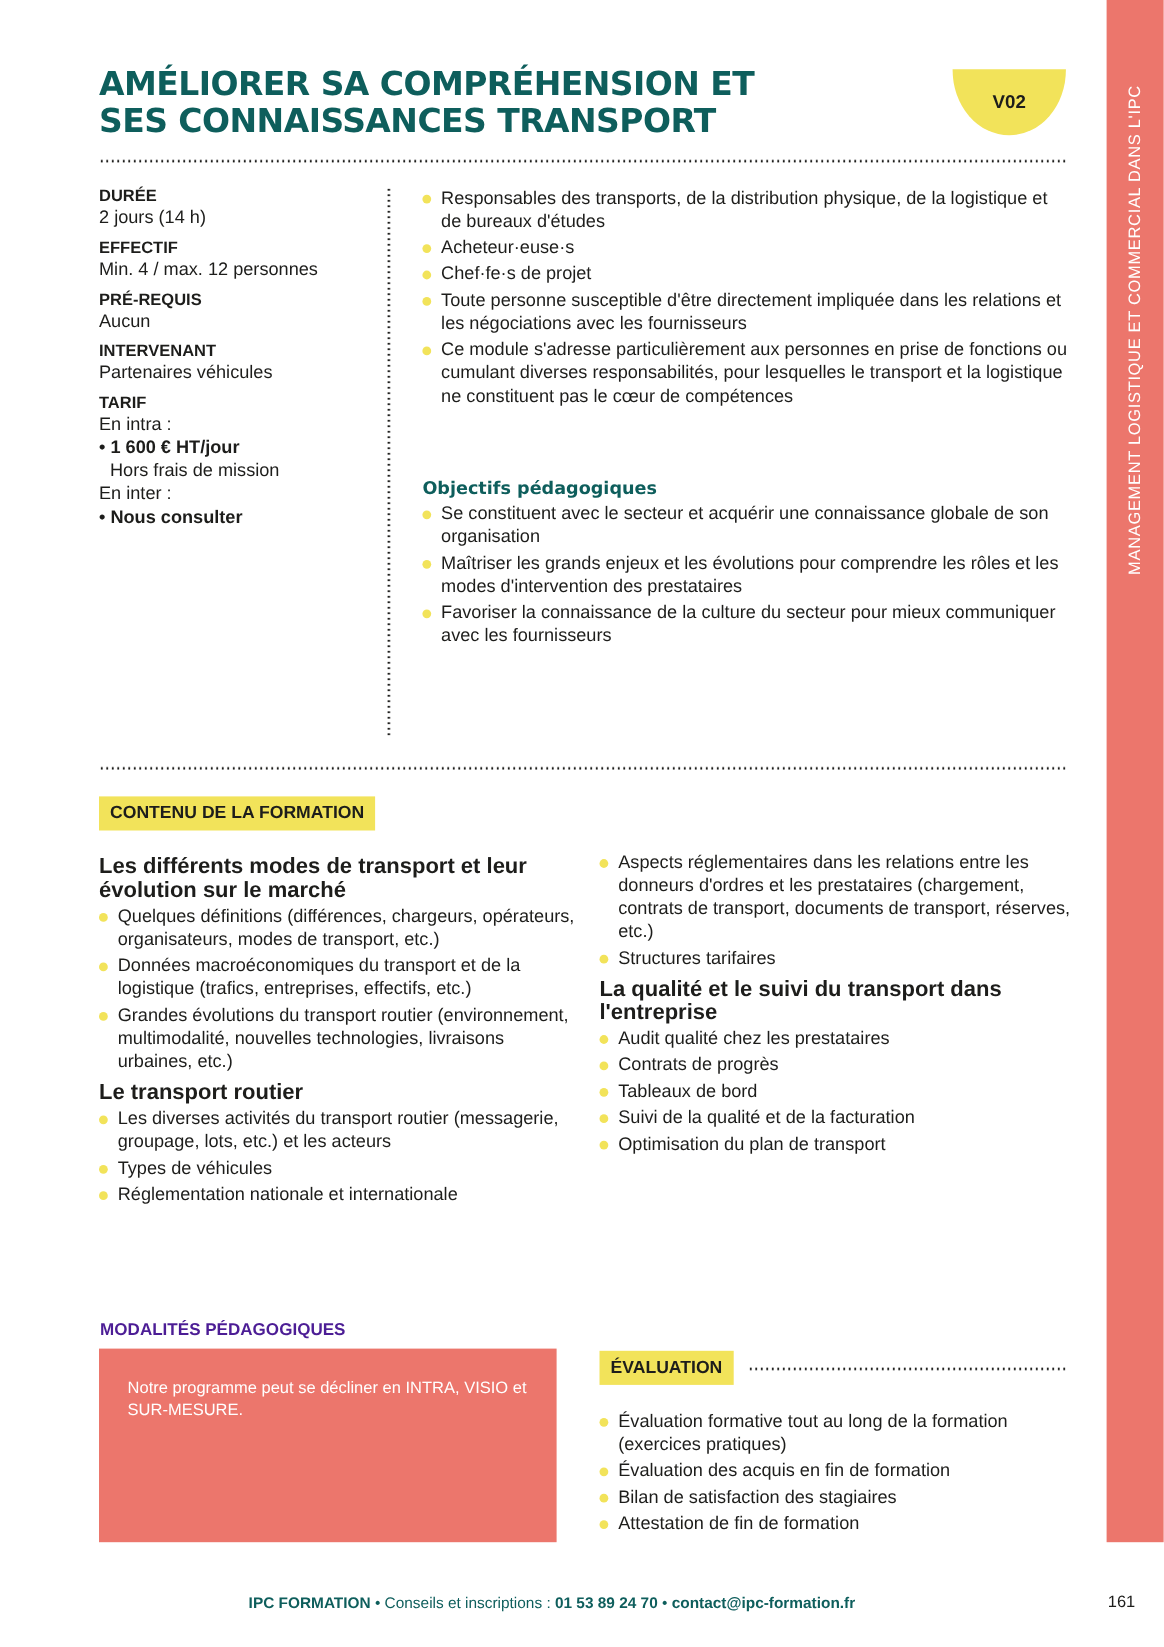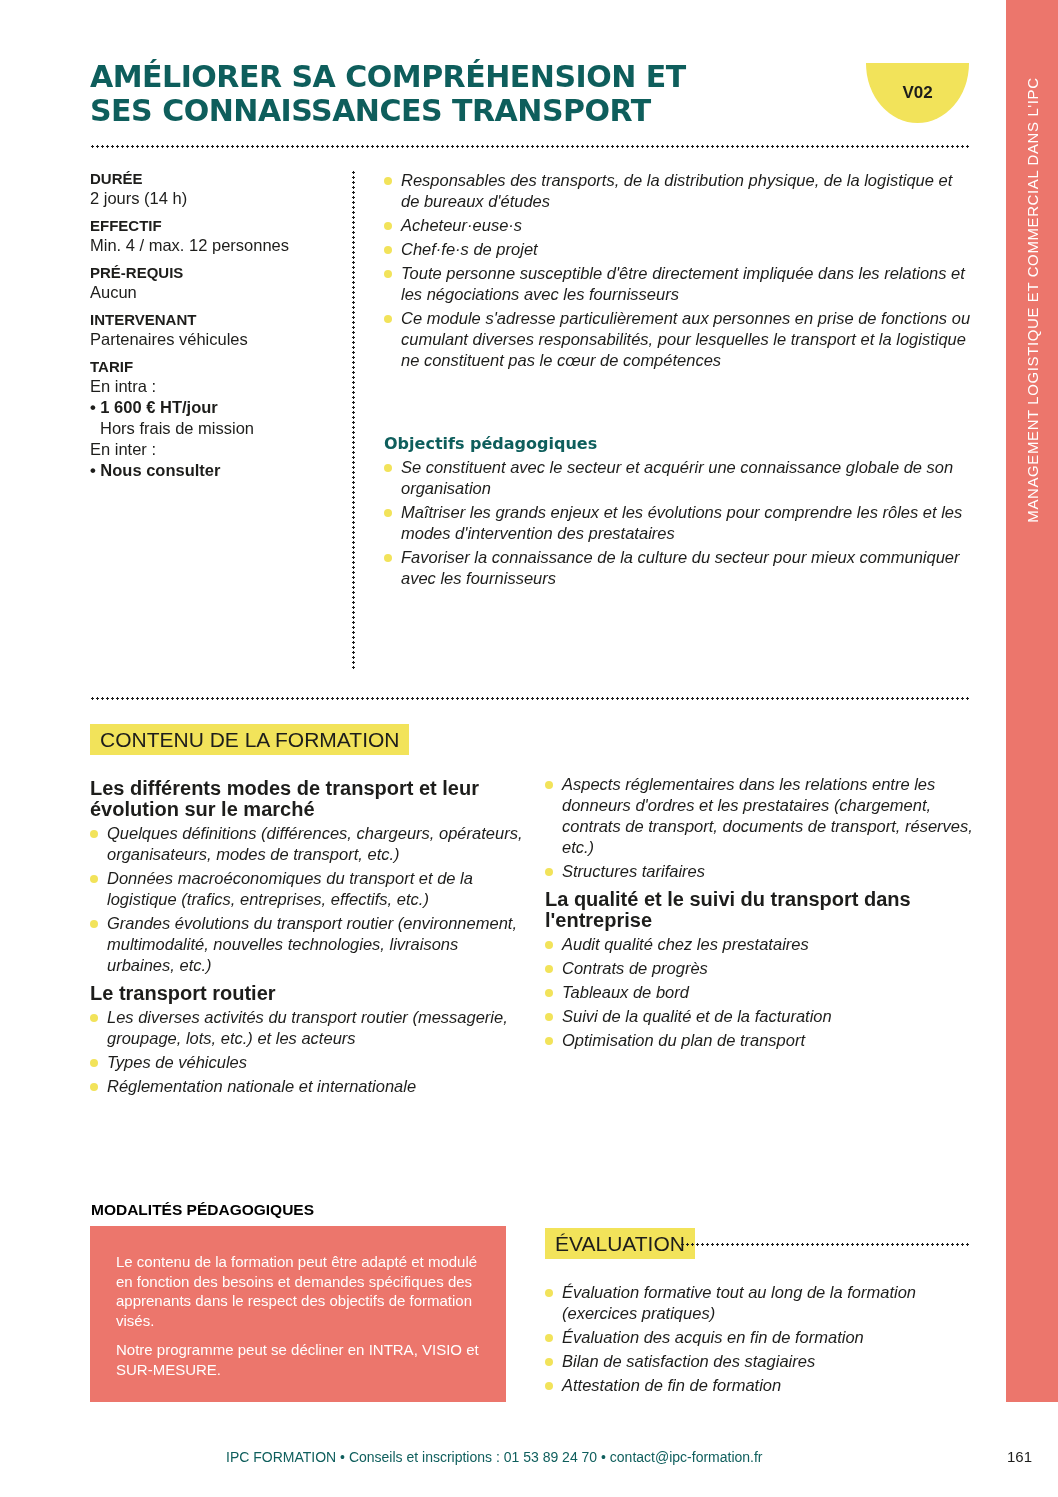--- a/index.html
+++ b/index.html
@@ -42,56 +42,56 @@
     }
 
     .info-col { position: absolute; left: 90px; top: 170px; width: 250px; }
     .info-label { font-weight: bold; font-size: 15px; line-height: 18px; text-transform: uppercase; margin-top: 8px; }
     .info-label:first-child { margin-top: 0; }
     .info-value { font-size: 16.5px; line-height: 21px; }
     .info-value.bold { font-weight: bold; }
 
     .section-h { font-family: "DejaVu Sans", sans-serif; font-weight: bold; color: #0e5e5c; font-size: 16px; line-height: 20px; }
     ul.blist { list-style: none; }
-    ul.blist li { position: relative; padding-left: 17px; font-size: 16.5px; line-height: 21px; margin-top: 3px; font-style: italic; }
+    ul.blist li { position: relative; padding-left: 17px; font-size: 16.5px; line-height: 21px; margin-top: 3px; }
     ul.blist li::before {
       content: ""; position: absolute; left: 0; top: 7px; width: 8px; height: 8px;
       border-radius: 50%; background: #f2e35a;
     }
 
     .public-col { position: absolute; left: 384px; top: 167px; width: 590px; }
     .obj-col { position: absolute; left: 384px; top: 434px; width: 590px; }
 
     .tag {
-      position: absolute; background: #f2e35a; font-weight: normal; font-size: 21px;
+      position: absolute; background: #f2e35a; font-weight: bold; font-size: 16px;
       text-transform: uppercase; padding: 0 10px; height: 31px; line-height: 31px;
     }
 
     .content-left { position: absolute; left: 90px; top: 778px; width: 440px; }
     .content-right { position: absolute; left: 545px; top: 774px; width: 430px; }
     .sub-h { font-weight: bold; font-size: 20px; line-height: 21px; margin-top: 7px; }
     .sub-h:first-child { margin-top: 0; }
 
     .modal-title {
       position: absolute; left: 91px; top: 1201px; font-weight: bold; font-size: 15.5px;
-      color: #000000; text-transform: uppercase;
+      color: #4c1d95; text-transform: uppercase;
     }
     .modal-box {
       position: absolute; left: 90px; top: 1226px; width: 416px; height: 176px;
       background: #ec766c; color: #ffffff; padding: 26px 26px 0 26px;
       font-size: 15px; line-height: 19.5px;
     }
     .modal-box p + p { margin-top: 10px; }
 
     .eval-list { position: absolute; left: 545px; top: 1282px; width: 430px; }
 
     .footer {
       position: absolute; left: 226px; top: 1449px; font-size: 14px; color: #0e5e5c; white-space: nowrap;
     }
-    .footer b { font-weight: normal; }
+    .footer b { font-weight: bold; }
     .page-num { position: absolute; left: 1007px; top: 1448px; font-size: 15px; color: #1d1d1b; }
   </style>
 </head>
 <body>
 
 <div class="sidebar"></div>
 <div class="sidebar-text">Management logistique et commercial dans l'IPC</div>
 
 <h1 class="page-title">
   <span>Améliorer sa compréhension et</span><br>
@@ -167,21 +167,20 @@
     <li>Audit qualité chez les prestataires</li>
     <li>Contrats de progrès</li>
     <li>Tableaux de bord</li>
     <li>Suivi de la qualité et de la facturation</li>
     <li>Optimisation du plan de transport</li>
   </ul>
 </div>
 
 <div class="modal-title">Modalités pédagogiques</div>
 <div class="modal-box">
-  <p>Le contenu de la formation peut être adapté et modulé en fonction des besoins et demandes spécifiques des apprenants dans le respect des objectifs de formation visés.</p>
   <p>Notre programme peut se décliner en INTRA, VISIO et SUR-MESURE.</p>
 </div>
 
 <div class="tag" style="left:545px; top:1228px;">Évaluation</div>
 <div class="dots-h" style="left:680px; top:1243px; width:290px;"></div>
 <ul class="blist eval-list">
   <li style="margin-top:0">Évaluation formative tout au long de la formation (exercices pratiques)</li>
   <li>Évaluation des acquis en fin de formation</li>
   <li>Bilan de satisfaction des stagiaires</li>
   <li>Attestation de fin de formation</li>

